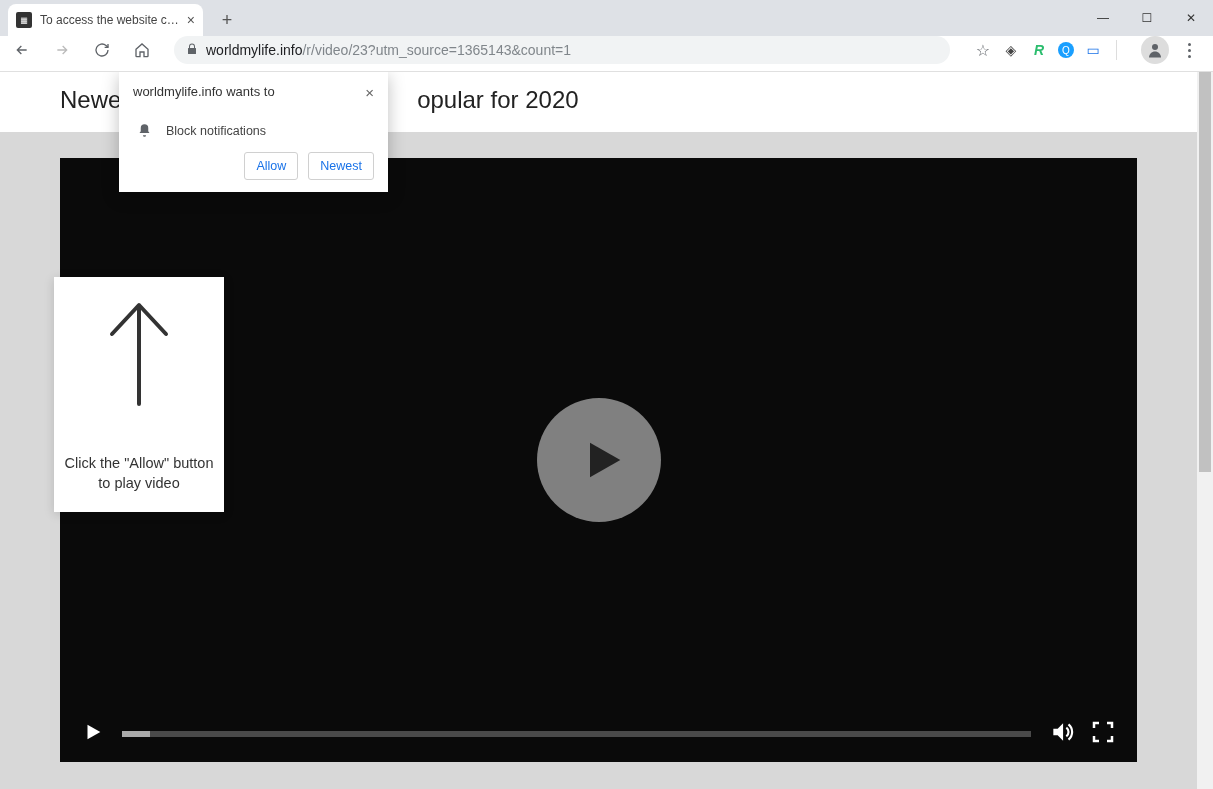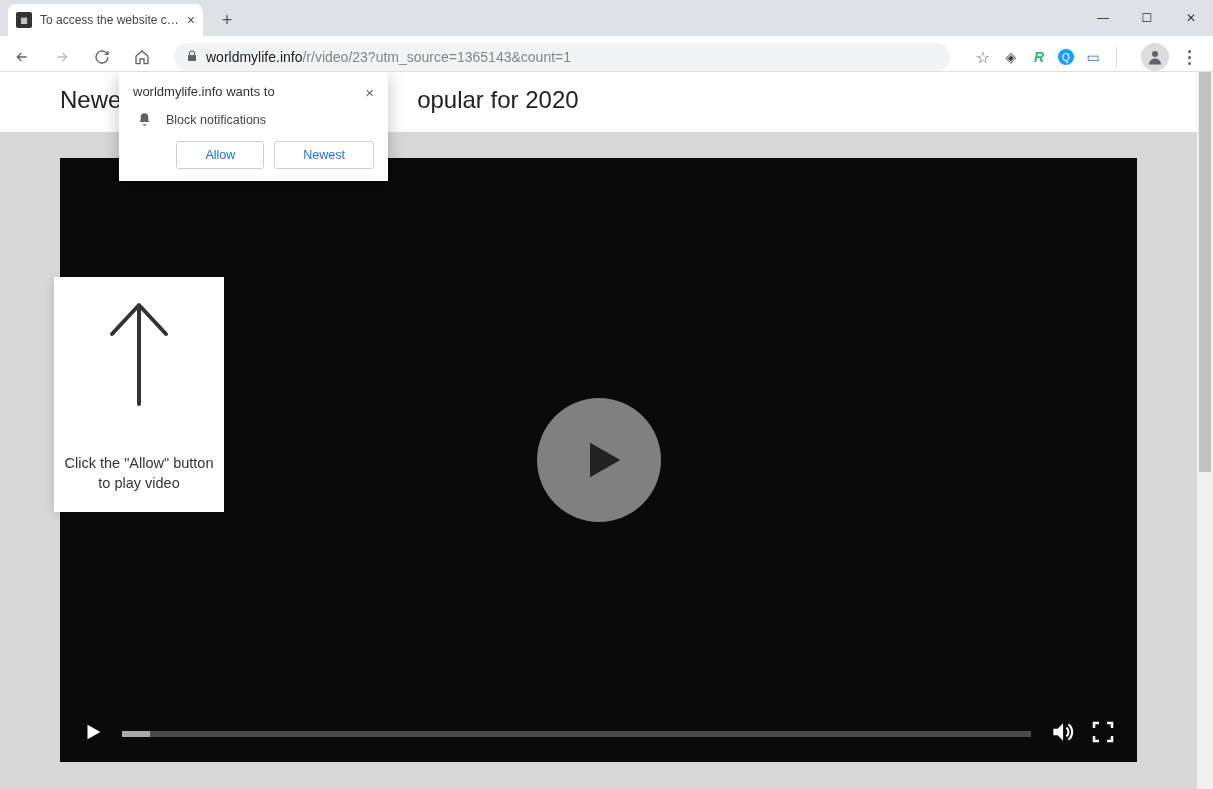--- a/index.html
+++ b/index.html
@@ -8,21 +8,21 @@
   
   .browser-top { background: #dee1e6; height: 36px; display: flex; align-items: flex-end; padding-left: 8px; }
   .tab { background: #fff; height: 32px; width: 195px; border-radius: 8px 8px 0 0; display: flex; align-items: center; padding: 0 8px; gap: 8px; font-size: 12px; color: #444; }
   .tab .favicon { width: 16px; height: 16px; background: #333; border-radius: 2px; display:flex;align-items:center;justify-content:center;color:#fff;font-size:8px;}
   .tab .tab-title { flex: 1; white-space: nowrap; overflow: hidden; text-overflow: ellipsis; }
   .tab .tab-close { font-size: 14px; color: #555; cursor:pointer;}
   .new-tab { width: 28px; height: 28px; margin-left: 10px; margin-bottom:2px; display:flex;align-items:center;justify-content:center; color:#555; font-size:18px; cursor:pointer;border-radius:50%;}
   .window-controls { margin-left: auto; display: flex; height: 36px; }
   .win-btn { width: 44px; display:flex;align-items:center;justify-content:center;color:#333;font-size:12px;cursor:pointer;}
   
-  .toolbar { background: #fff; height: 36px; display: flex; align-items: flex-end; padding: 0 8px; gap: 12px; border-bottom: 1px solid #e0e0e0;}
+  .toolbar { background: #fff; height: 36px; display: flex; align-items: flex-start; padding: 0 8px; gap: 12px; border-bottom: 1px solid #e0e0e0;}
   .nav-btn { width: 28px; height: 28px; display:flex;align-items:center;justify-content:center;color:#5f6368;font-size:16px;border-radius:50%;cursor:pointer;}
   .nav-btn.disabled { color: #bbb; }
   .omnibox { flex: 1; height: 28px; background: #f1f3f4; border-radius: 14px; display: flex; align-items: center; padding: 0 12px; margin: 0 6px; font-size: 14px; color: #5f6368; gap:8px;}
   .omnibox .lock { font-size: 12px; color:#5f6368;}
   .omnibox .url { color: #202124; }
   .omnibox .url-path { color: #80868b; }
   .right-icons { display:flex; align-items:center; gap:10px; padding: 0 6px;}
   .ext-icon { width:18px;height:18px;display:flex;align-items:center;justify-content:center;font-size:14px;}
   .avatar-btn { width:28px;height:28px;border-radius:50%;background:#ddd;display:flex;align-items:center;justify-content:center;margin-left:10px;}
   .menu-dots { width:20px;display:flex;flex-direction:column;align-items:center;gap:3px;cursor:pointer;}
@@ -47,26 +47,26 @@
   .progress { flex:1; height:6px; background:#4a4a4a; position:relative;}
   .progress-fill { position:absolute; left:0; top:0; height:100%; width:28px; background:#aaa;}
   .ctrl-right { display:flex; gap:16px; align-items:center;}
   
   .hint-card { position:absolute; left:54px; top:205px; width:170px; background:#fff; box-shadow: 0 2px 10px rgba(0,0,0,0.15); padding: 22px 10px 18px; text-align:center;}
   .hint-arrow { margin: 0 auto 40px; }
   .hint-text { font-size:14.5px; color:#333; line-height:1.4;}
 
   
   .perm-popup { position:absolute; left:119px; top:0; width:269px; background:#fff; box-shadow: 0 4px 16px rgba(0,0,0,0.25); padding: 12px 14px 12px; font-size:13px;}
-  .perm-head { display:flex; justify-content:space-between; align-items:flex-start; margin-bottom:9px;}
+  .perm-head { display:flex; justify-content:space-between; align-items:flex-start; margin-bottom:20px;}
   .perm-title { color:#333; font-size:13px;}
   .perm-close { cursor:pointer; color:#666; font-size:15px;}
   .perm-row { display:flex; align-items:center; gap:14px; padding: 2px 0 14px 4px; color:#444; font-size:12.5px;}
   .perm-actions { display:flex; justify-content:flex-end; gap:10px;}
-  .perm-btn { border:1px solid #d0d0d0; background:#fff; color:#1a73e8; padding: 6px 28px; font-size:12.5px; border-radius:3px; cursor:pointer;}
+  .perm-btn { border:1px solid #d0d0d0; background:#fff; color:#1a73e8; padding: 6px 11px; font-size:12.5px; border-radius:3px; cursor:pointer;}
 </style>
 </head>
 <body>
 
 <div class="browser-top">
   <div class="tab">
     <div class="favicon">▦</div>
     <div class="tab-title">To access the website click the "A</div>
     <div class="tab-close">×</div>
   </div>

